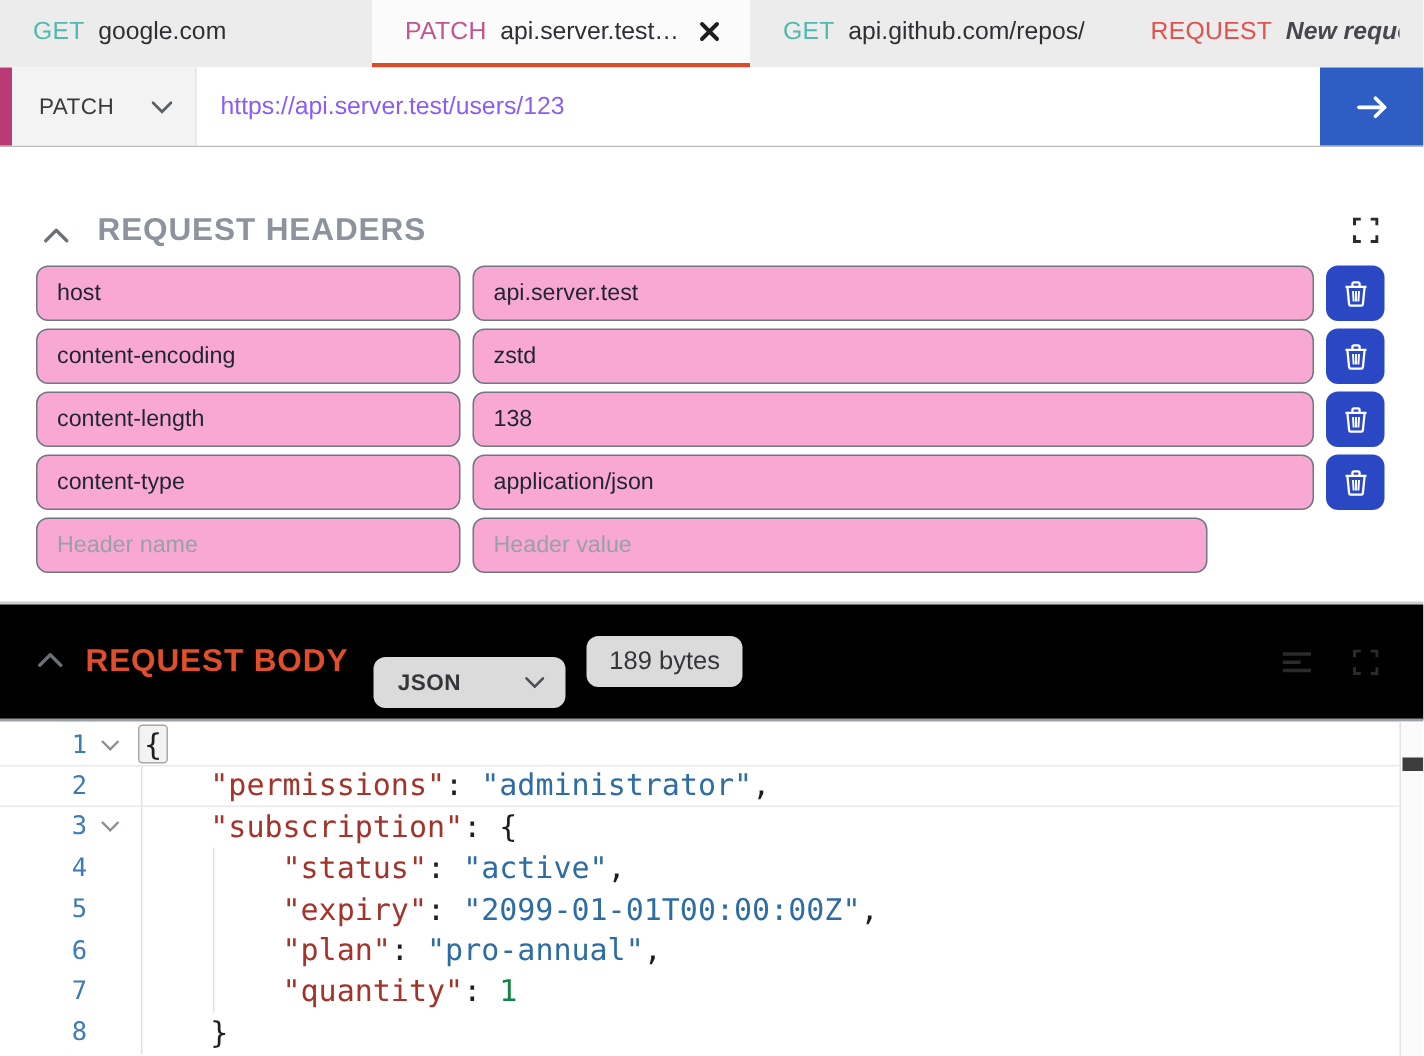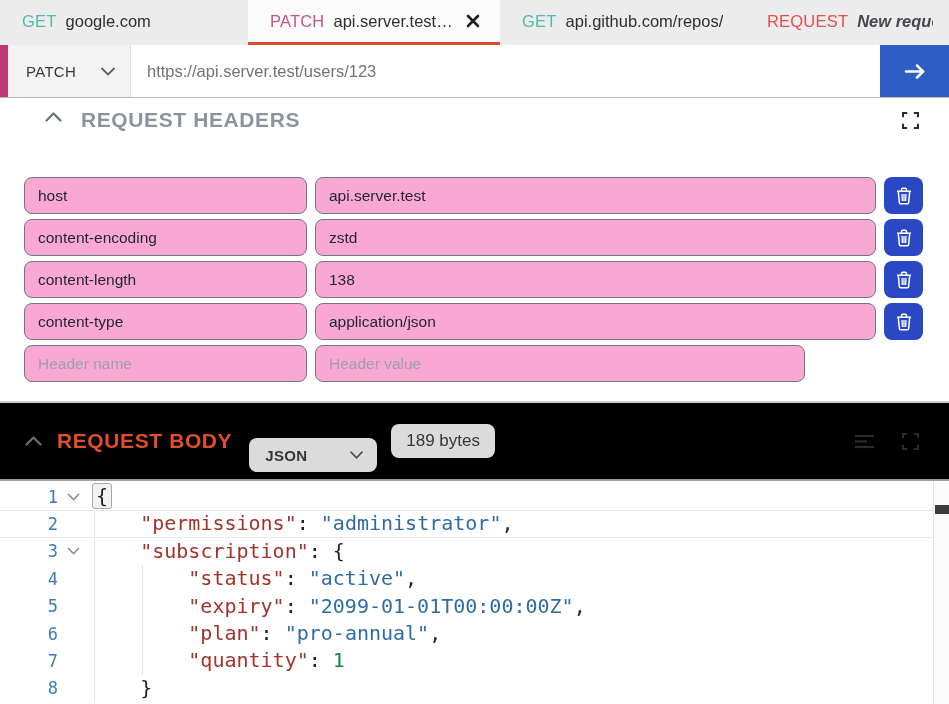--- a/index.html
+++ b/index.html
@@ -22,27 +22,27 @@
   .ttl-italic { font-style: italic; color: #47474d; font-weight: bold; }
   .tab .close { margin-left: auto; display: flex; align-items: center; padding: 4px; }
 
   
   .urlrow { display: flex; height: 53px; border-bottom: 1px solid #b9b9b9; background: #fff; }
   .accent-bar { width: 8px; background: #b93a74; }
   .method-select { width: 122px; background: #f3f3f3; display: flex; align-items: center;
                    justify-content: space-between; padding: 0 15px 0 18px; cursor: pointer;
                    font-size: 15px; color: #3a3a3a; letter-spacing: .3px; }
   .url-input { flex: 1; border: none; outline: none; border-left: 1px solid #e2e2e2;
-               font-size: 16.5px; color: #737373; padding: 0 16px; font-family: "Liberation Sans", sans-serif; }
+               font-size: 16.5px; color: #8b5cf6; padding: 0 16px; font-family: "Liberation Sans", sans-serif; }
   .send-btn { width: 69px; background: #2e5ec4; border: none; display: flex;
               align-items: center; justify-content: center; cursor: pointer; }
 
   
   .headers-section { height: 303px; background: #fff; padding-top: 10px; }
-  .sec-head { display: flex; align-items: flex-start; height: 58px; padding: 0 26px 0 25px; margin-left: 16px; }
+  .sec-head { display: flex; align-items: flex-end; height: 58px; padding: 0 26px 0 25px; }
   .sec-head .sec-chevron { display: flex; align-items: center; padding: 4px; cursor: pointer; }
   .sec-title { margin-left: 15px; font-size: 21px; font-weight: 700; letter-spacing: .6px; color: #8d939d; }
   .sec-title.orange { color: #e14e2b; }
   .icon-btn { display: flex; align-items: center; padding: 4px; cursor: pointer; background: none; border: none; }
   .ml-auto { margin-left: auto; }
 
   .hdr-rows { margin-top: 11px; padding: 0 26px 0 24px; }
   .hdr-row { display: flex; height: 37px; margin-bottom: 5px; }
   .hdr-input { height: 37px; border: 1px solid #707782; border-radius: 8px; outline: none;
                font-size: 15.5px; color: #1f2430; padding: 0 13px; font-family: "Liberation Sans", sans-serif; background: #f9a8d4; }

